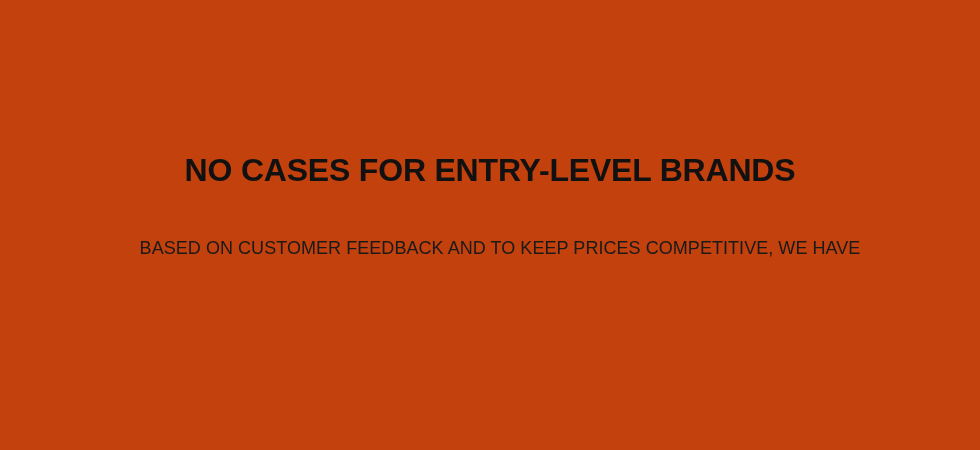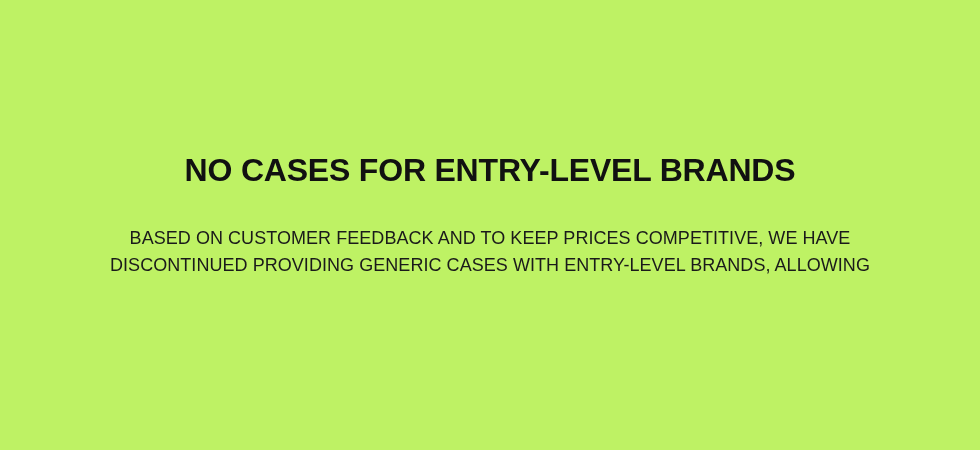--- a/index.html
+++ b/index.html
@@ -47,46 +47,45 @@
     text-align: center;
     -webkit-font-smoothing: antialiased;
   }
 
   .promo-body {
     position: absolute;
     left: 50%;
     transform: translateX(-50%);
     top: 225px;
     width: 800px;
-    margin: 0;
+    margin: 10px;
     font-family: "Liberation Sans", sans-serif;
     font-size: 18px;
     font-weight: 400;
     line-height: 27px;
     letter-spacing: 0.05px;
     text-transform: uppercase;
     color: #1a1a1a;
     text-align: center;
     -webkit-font-smoothing: antialiased;
   }
 
   .promo-body .body-line {
     display: block;
     white-space: nowrap;
   }
 </style>
 </head>
 <body>
 
-<div id="promo-banner" style="background: #bef264;">
+<div id="promo-banner" style="background: #c2410c;">
 
   <div class="content-block">
 
     <h1 class="promo-heading" style="color: rgb(17, 17, 17);">NO CASES FOR ENTRY-LEVEL BRANDS</h1>
 
     <p class="promo-body" style="color: rgb(26, 26, 26);">
       <span class="body-line">BASED ON CUSTOMER FEEDBACK AND TO KEEP PRICES COMPETITIVE, WE HAVE</span>
-      <span class="body-line">DISCONTINUED PROVIDING GENERIC CASES WITH ENTRY-LEVEL BRANDS, ALLOWING</span>
     </p>
 
   </div>
 
 </div>
 
 </body></html>

